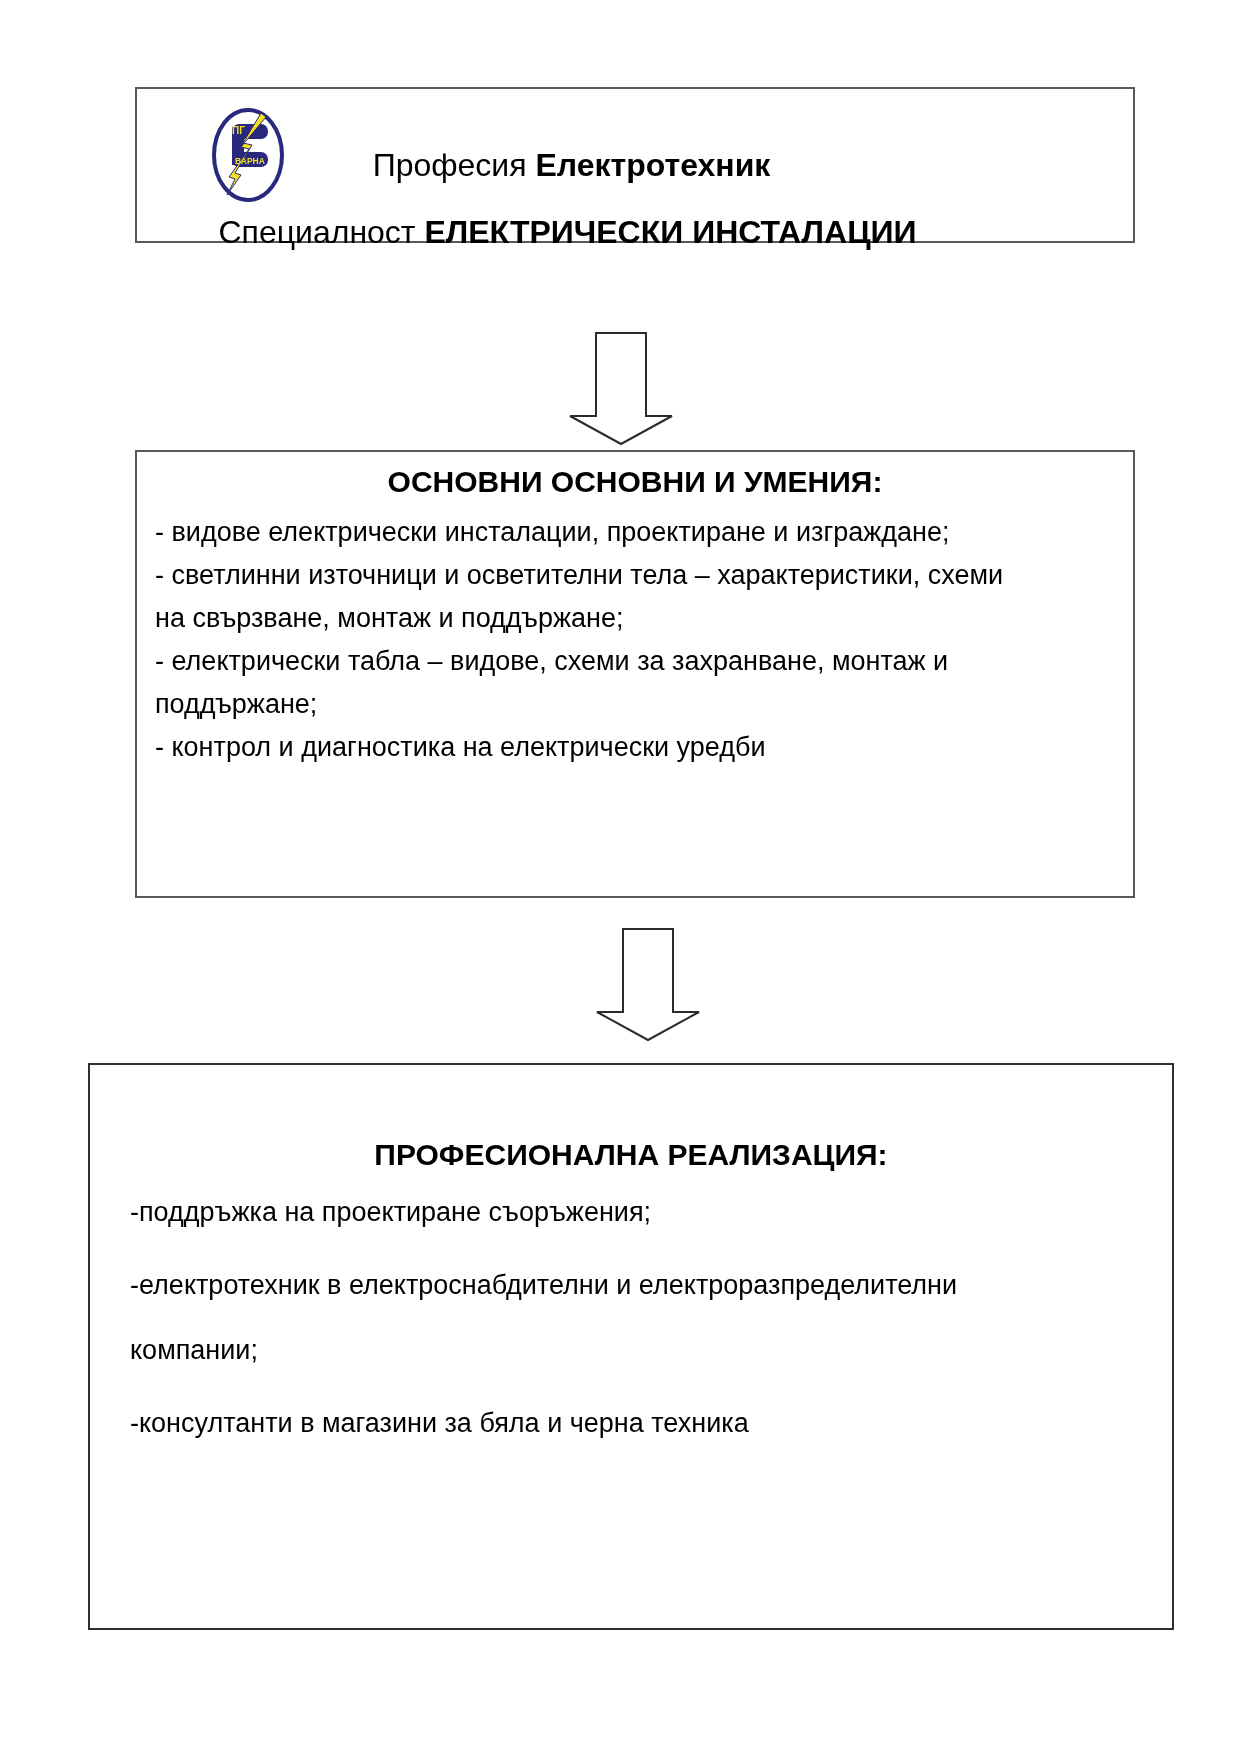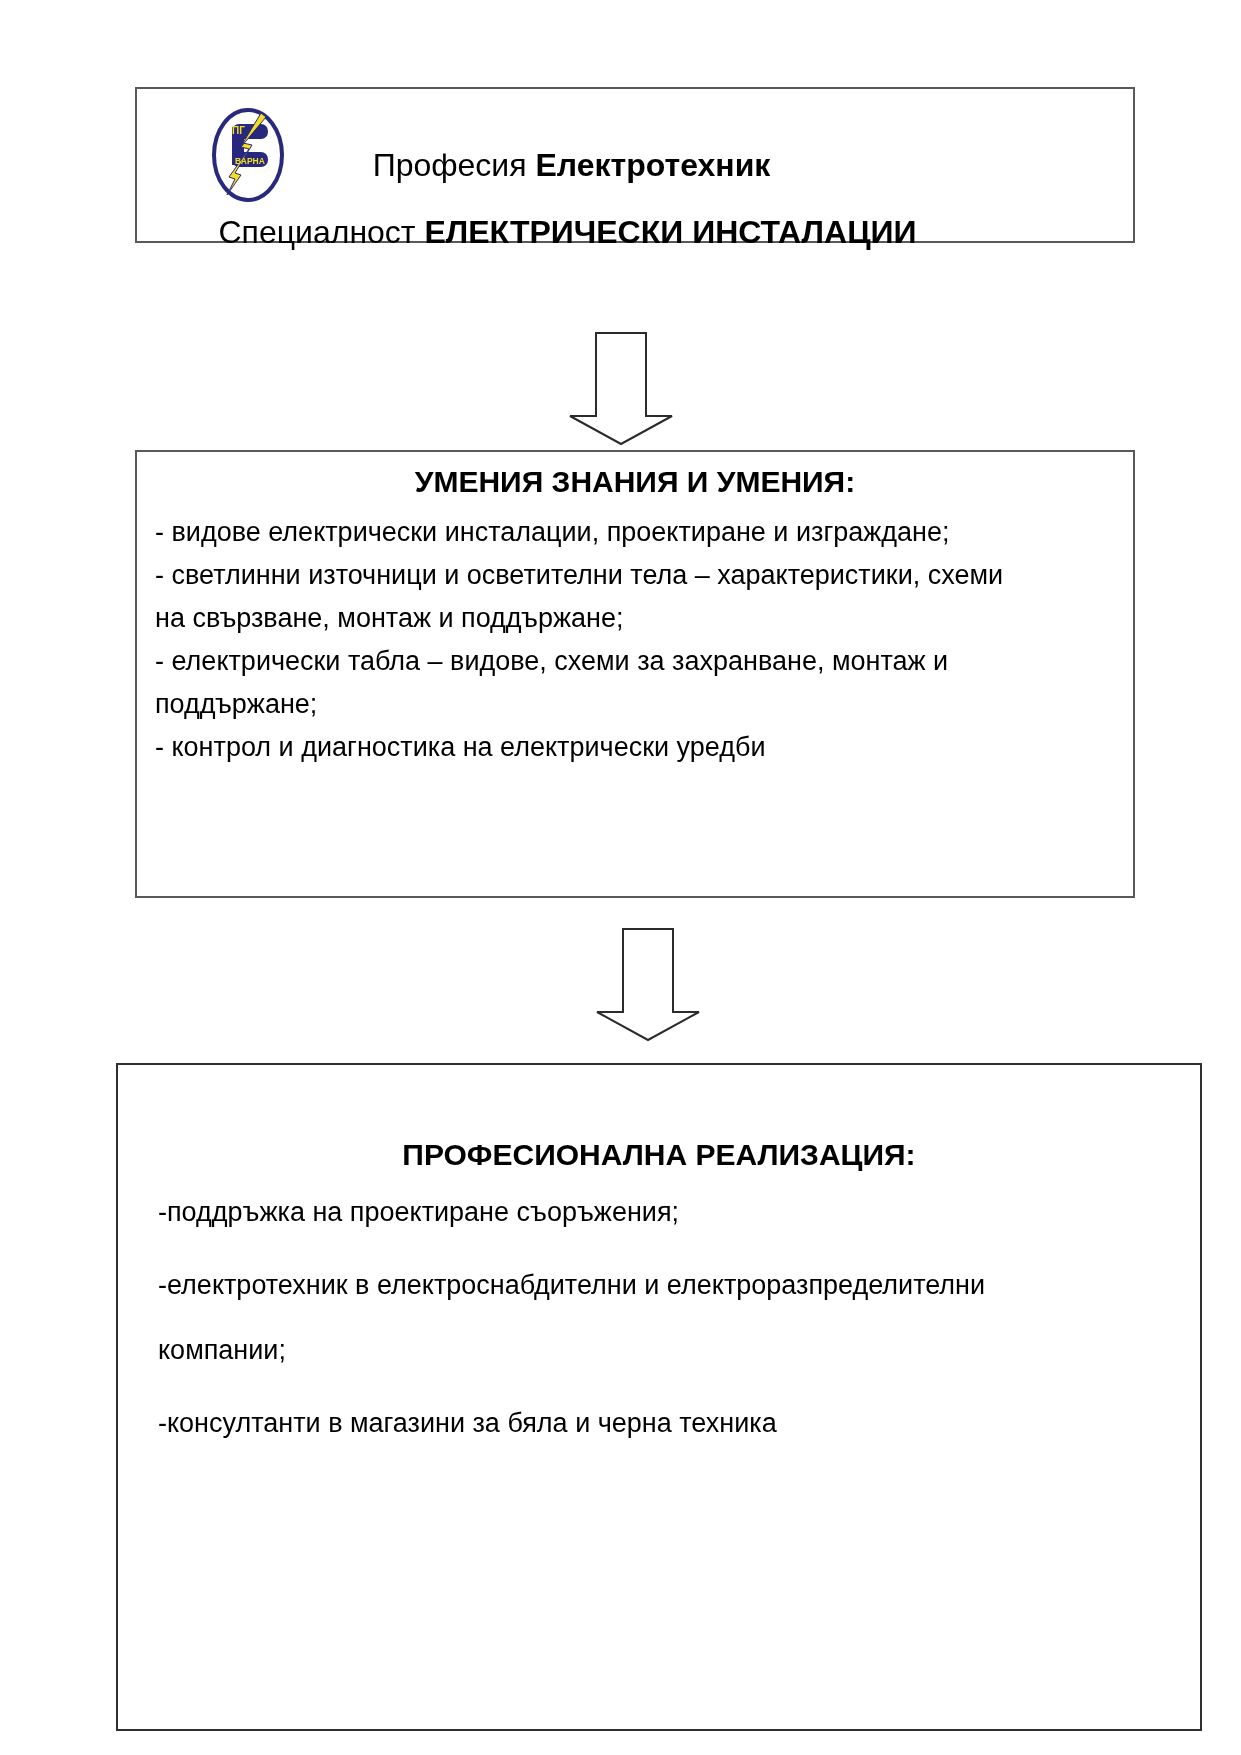--- a/index.html
+++ b/index.html
@@ -25,21 +25,21 @@
   .arrow{position:absolute;}
   .arrow1{left:569px;top:332px;}
   .arrow2{left:596px;top:928px;}
   .arrow polygon{fill:#fff;stroke:#2b2b2b;stroke-width:2;stroke-linejoin:miter;}
 
   .skills-box{left:135px;top:450px;width:1000px;height:448px;}
   .box-title{text-align:center;font-weight:bold;font-size:30px;}
   .skills-box .box-title{margin-top:13px;}
   .skills-lines{margin-top:12px;padding:0 14px 0 18px;font-size:27px;line-height:43px;}
 
-  .career-box{left:116px;top:1063px;width:1086px;height:668px;}
+  .career-box{left:88px;top:1063px;width:1086px;height:567px;}
   .career-box .box-title{margin-top:73px;}
   .career-paragraphs{margin-top:8px;padding:0 30px 0 40px;font-size:27px;line-height:65px;}
   .career-paragraphs .para{margin-bottom:8px;}
 </style>
 </head>
 <body>
 
 <div class="page">
 
   <div class="box light header-box">
@@ -56,21 +56,21 @@
       <div class="h-line1"><span>Професия </span><span class="bold">Електротехник</span></div>
       <div class="h-line2"><span>Специалност </span><span class="bold">ЕЛЕКТРИЧЕСКИ ИНСТАЛАЦИИ</span></div>
     </div>
   </div>
 
   <svg class="arrow arrow1" width="104" height="114" viewBox="0 0 104 114" xmlns="http://www.w3.org/2000/svg">
     <polygon points="27,1 77,1 77,84 103,84 52,112 1,84 27,84"></polygon>
   </svg>
 
   <div class="box light skills-box">
-    <div class="box-title">УМЕНИЯ ЗНАНИЯ И УМЕНИЯ:</div>
+    <div class="box-title">ОСНОВНИ ОСНОВНИ И УМЕНИЯ:</div>
     <div class="skills-lines">
       <div>- видове електрически инсталации, проектиране и изграждане;</div>
       <div>- светлинни източници и осветителни тела – характеристики, схеми</div>
       <div>на свързване, монтаж и поддържане;</div>
       <div>- електрически табла – видове, схеми за захранване, монтаж и</div>
       <div>поддържане;</div>
       <div>- контрол и диагностика на електрически уредби</div>
     </div>
   </div>
 

